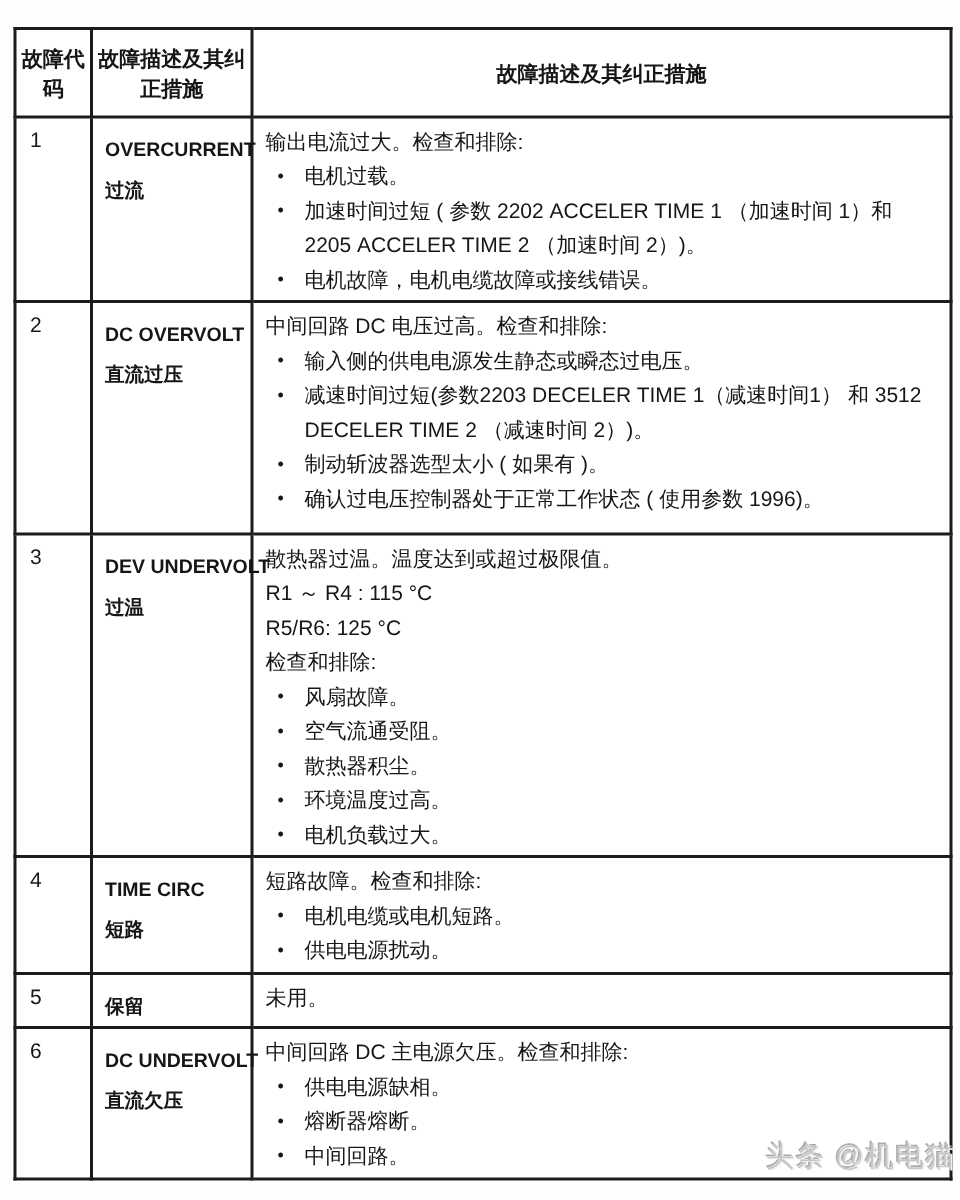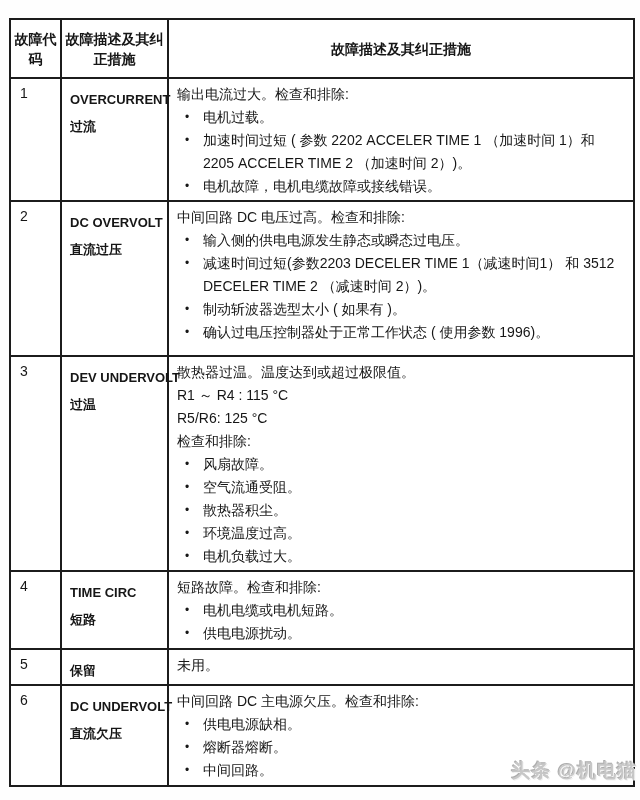--- a/index.html
+++ b/index.html
@@ -72,21 +72,21 @@
   tr.row-0 td { height: 121px; }
   tr.row-1 td { height: 155px; }
   tr.row-2 td { height: 215px; }
   tr.row-3 td { height: 78px; }
   tr.row-4 td { height: 36px; }
   tr.row-5 td { height: 101px; }
   .watermark {
     position: absolute;
     right: 3px; top: 758px;
     font-size: 19px;
-    font-weight: bold;
+    font-weight: normal;
     color: #c7c7c7;
     letter-spacing: 1px;
     text-shadow: 1px 1px 0 #f2f2f2, -1px -1px 0 #adadad;
     white-space: nowrap;
   }
 </style>
 </head>
 <body>
 
 <div class="page">

